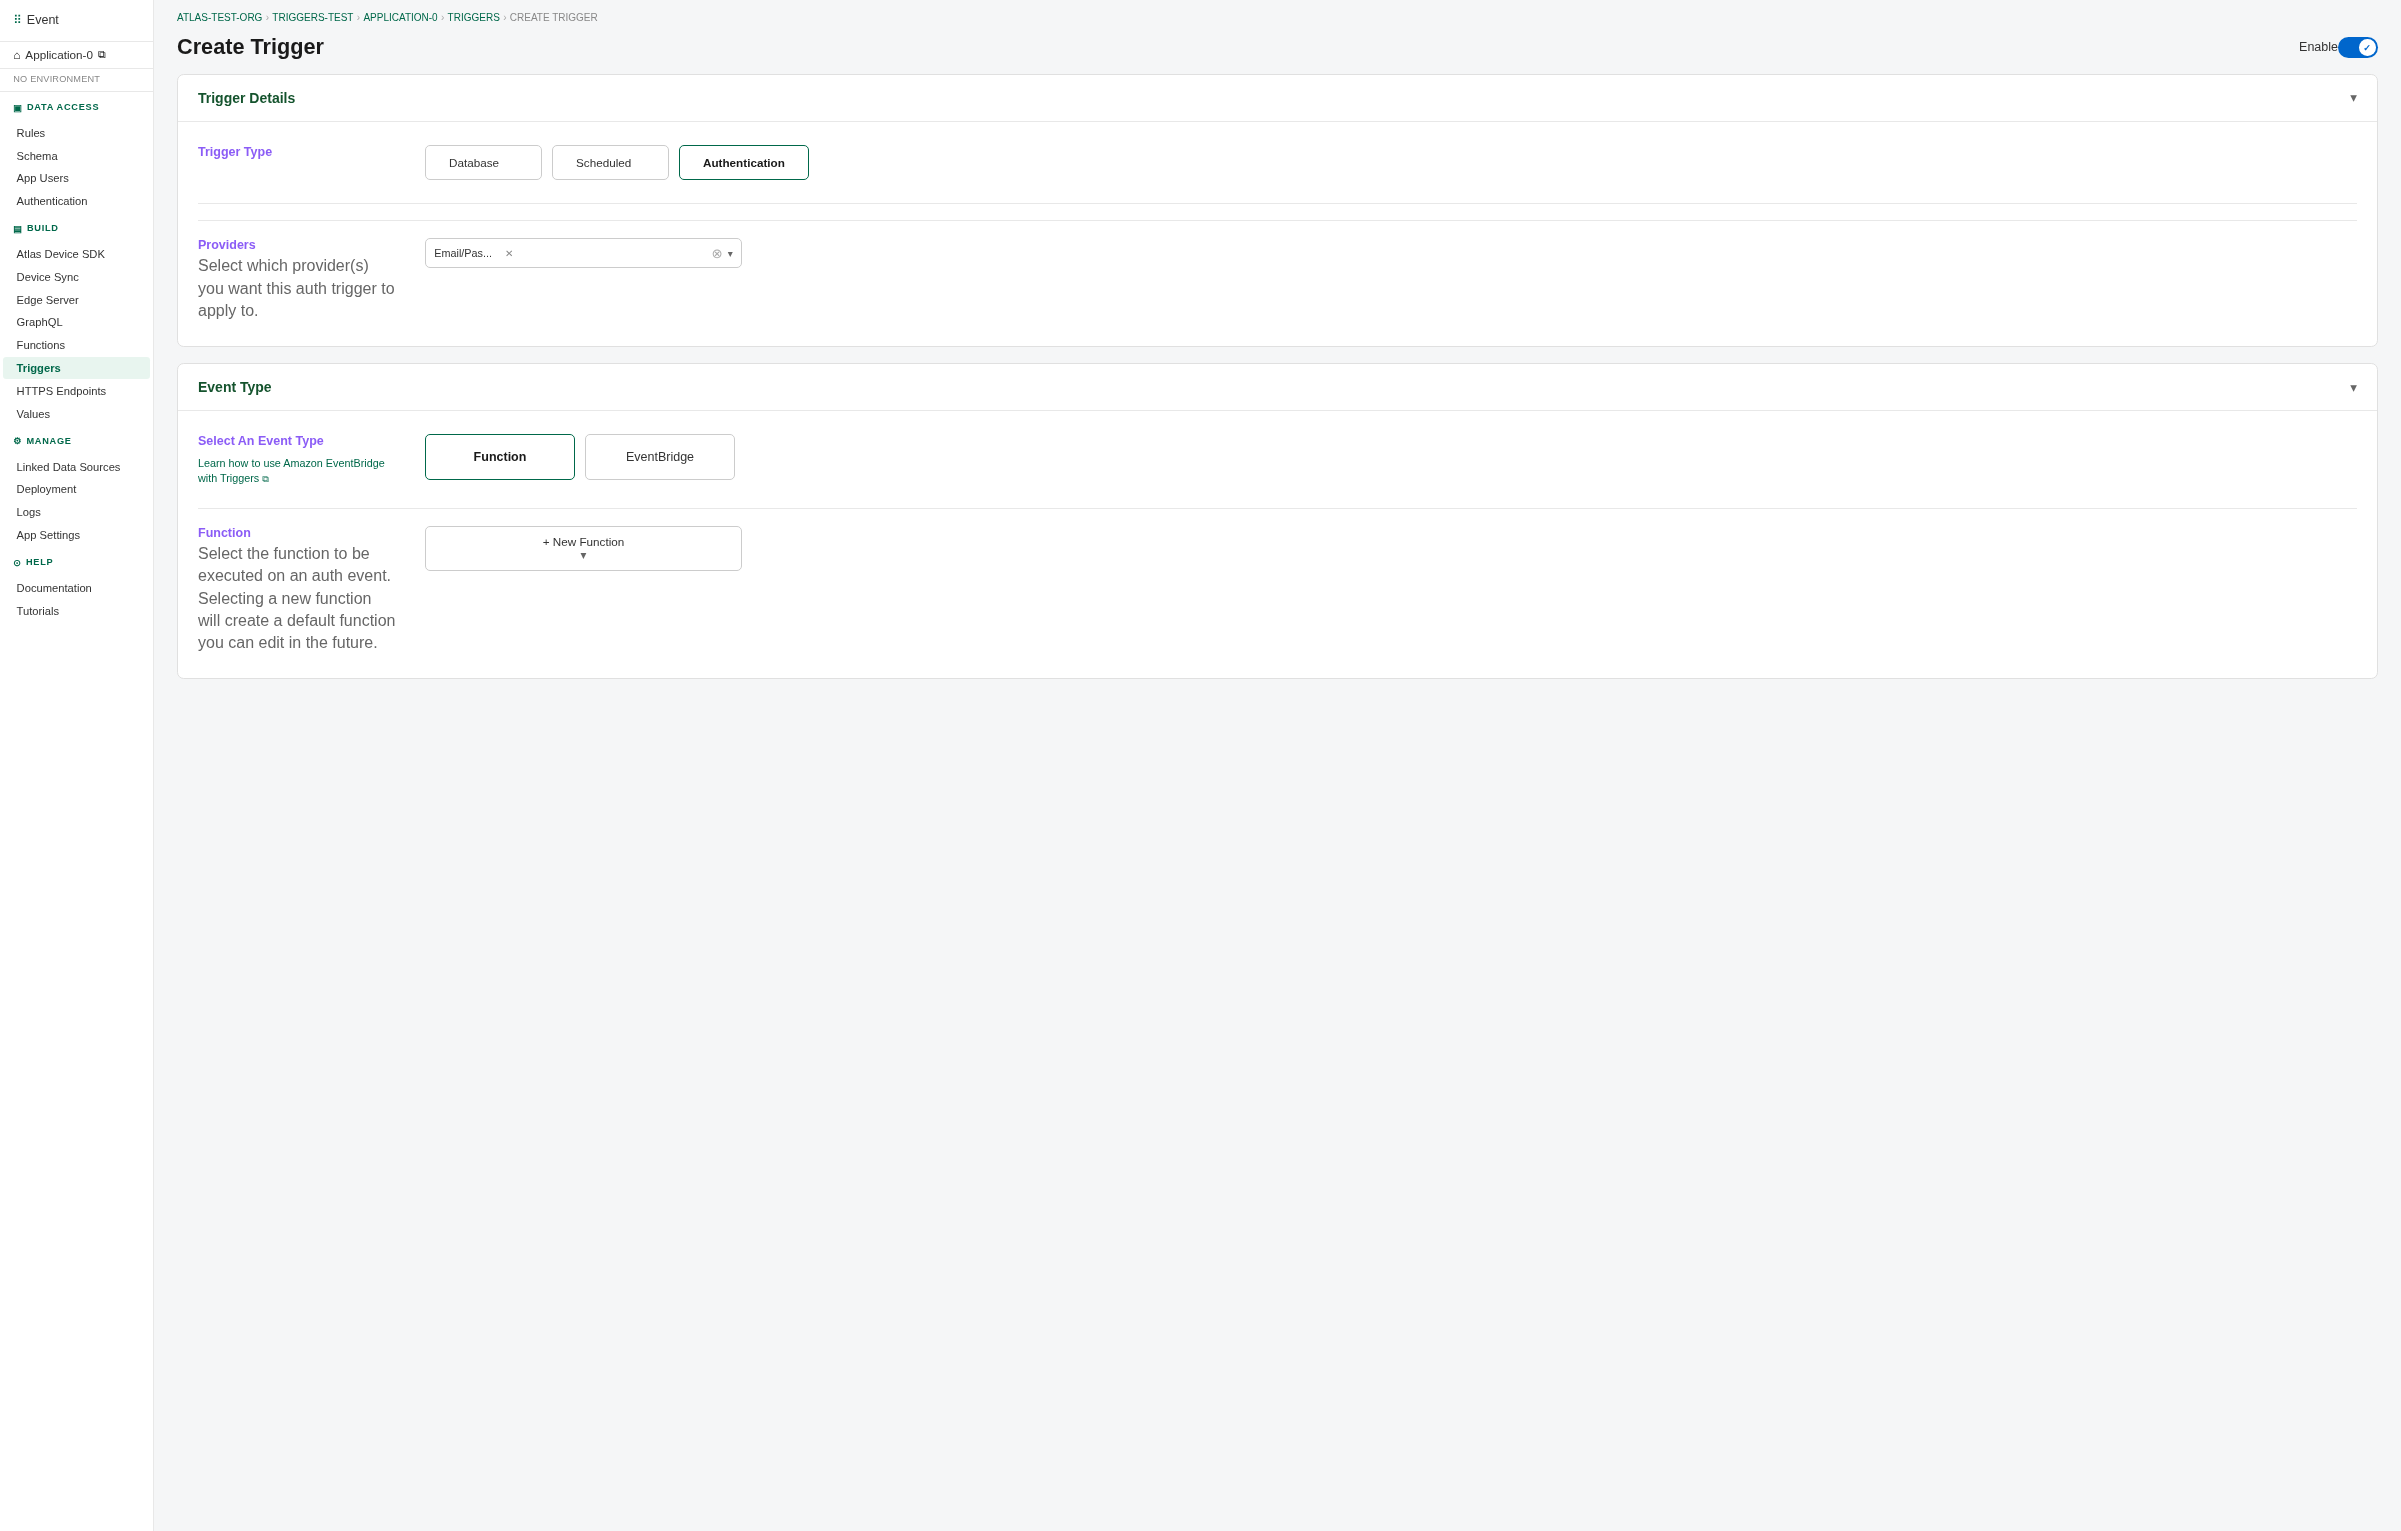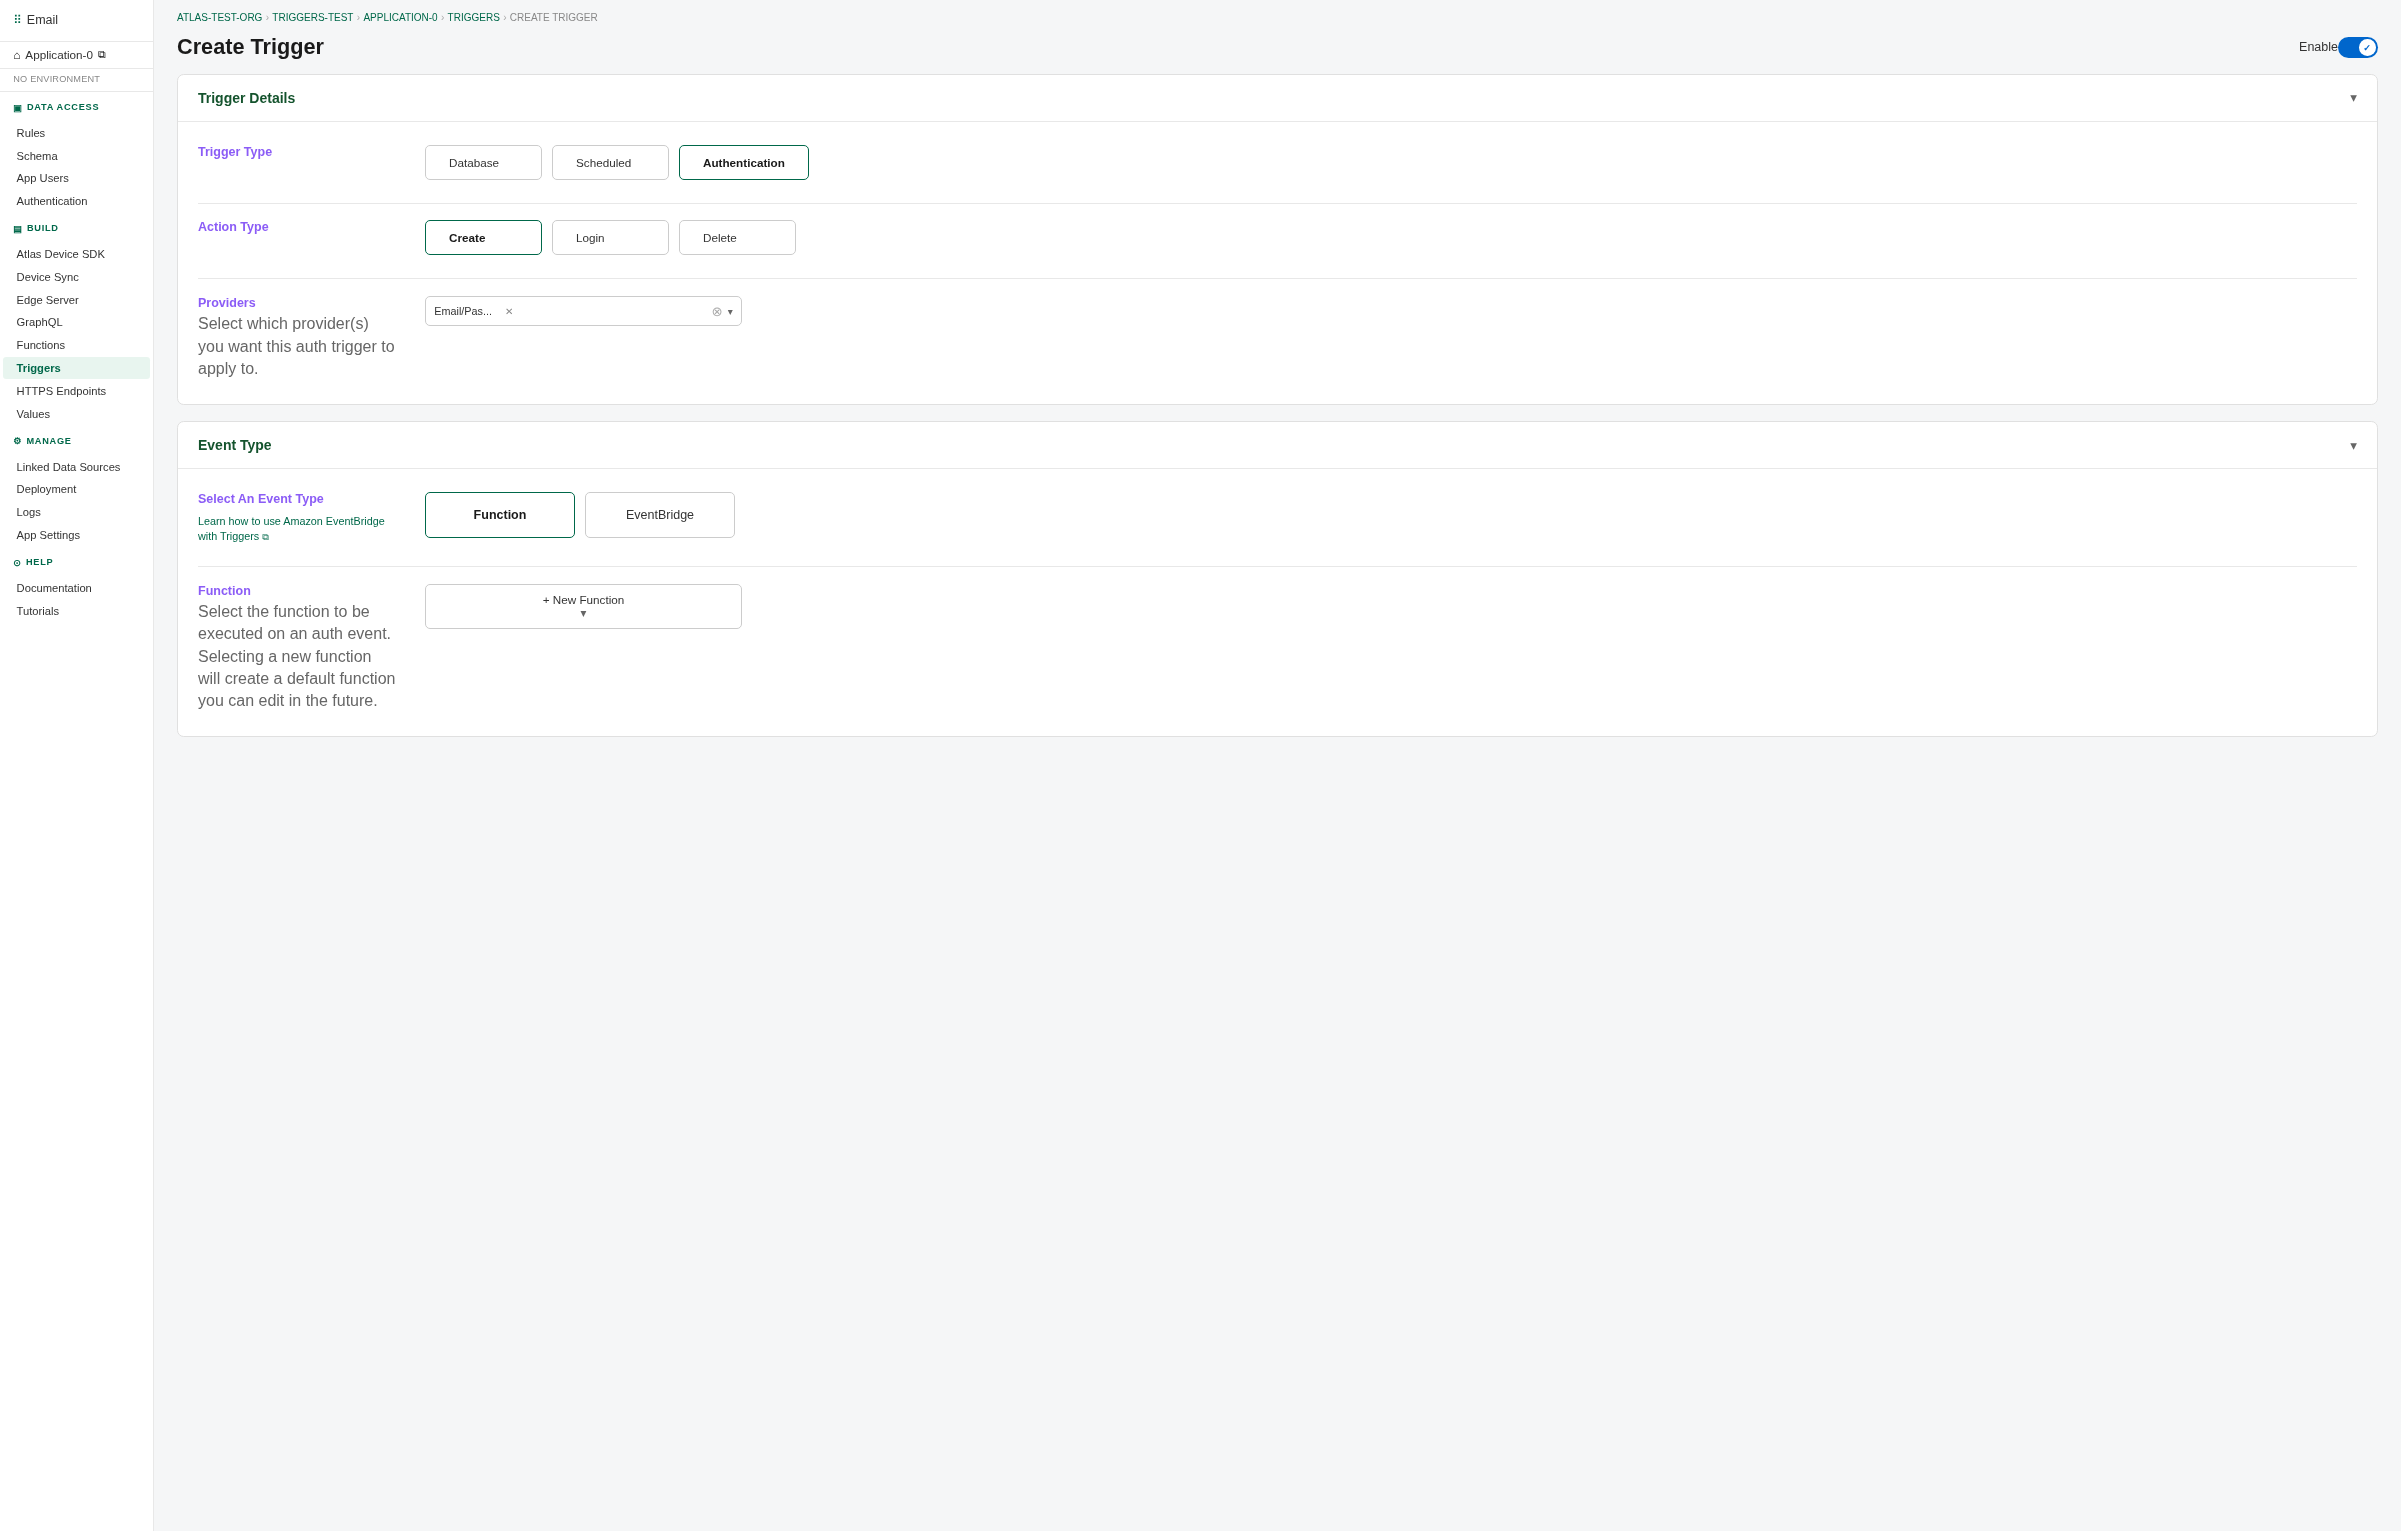--- a/index.html
+++ b/index.html
@@ -321,21 +321,21 @@
     .icon-home { font-size: 11.7px; }
     .icon-copy { font-size: 10.8px; }
   </style>
 </head>
 <body>
 
 <nav id="sidebar">
   <div class="sidebar-top">
     <div class="sidebar-apps">
       <span class="apps-icon">⠿</span>
-      <span>Email</span>
+      <span>Event</span>
     </div>
   </div>
   <div class="sidebar-app-row">
     <span class="icon-home">⌂</span>
     <span class="app-name">Application-0</span>
     <span class="icon-copy">⧉</span>
   </div>
   <div class="no-env">NO ENVIRONMENT</div>
 
   <div class="sidebar-section">
@@ -433,30 +433,20 @@
         <div class="form-controls">
           <button class="type-btn">Database</button>
           <button class="type-btn">Scheduled</button>
           <button class="type-btn selected">Authentication</button>
         </div>
       </div>
 
       <hr class="divider">
       <div style="height:16.7px"></div>
 
-      <div class="form-row">
-        <div class="form-label-col">
-          <div class="form-label">Action Type</div>
-        </div>
-        <div class="form-controls">
-          <button class="type-btn selected">Create</button>
-          <button class="type-btn">Login</button>
-          <button class="type-btn">Delete</button>
-        </div>
-      </div>
 
       <hr class="divider">
       <div style="height:16.7px"></div>
 
       <div class="form-row">
         <div class="form-label-col">
           <div class="form-label">Providers</div>
           <div class="form-sublabel">Select which provider(s) you want this auth trigger to apply to.</div>
         </div>
         <div class="form-controls">

